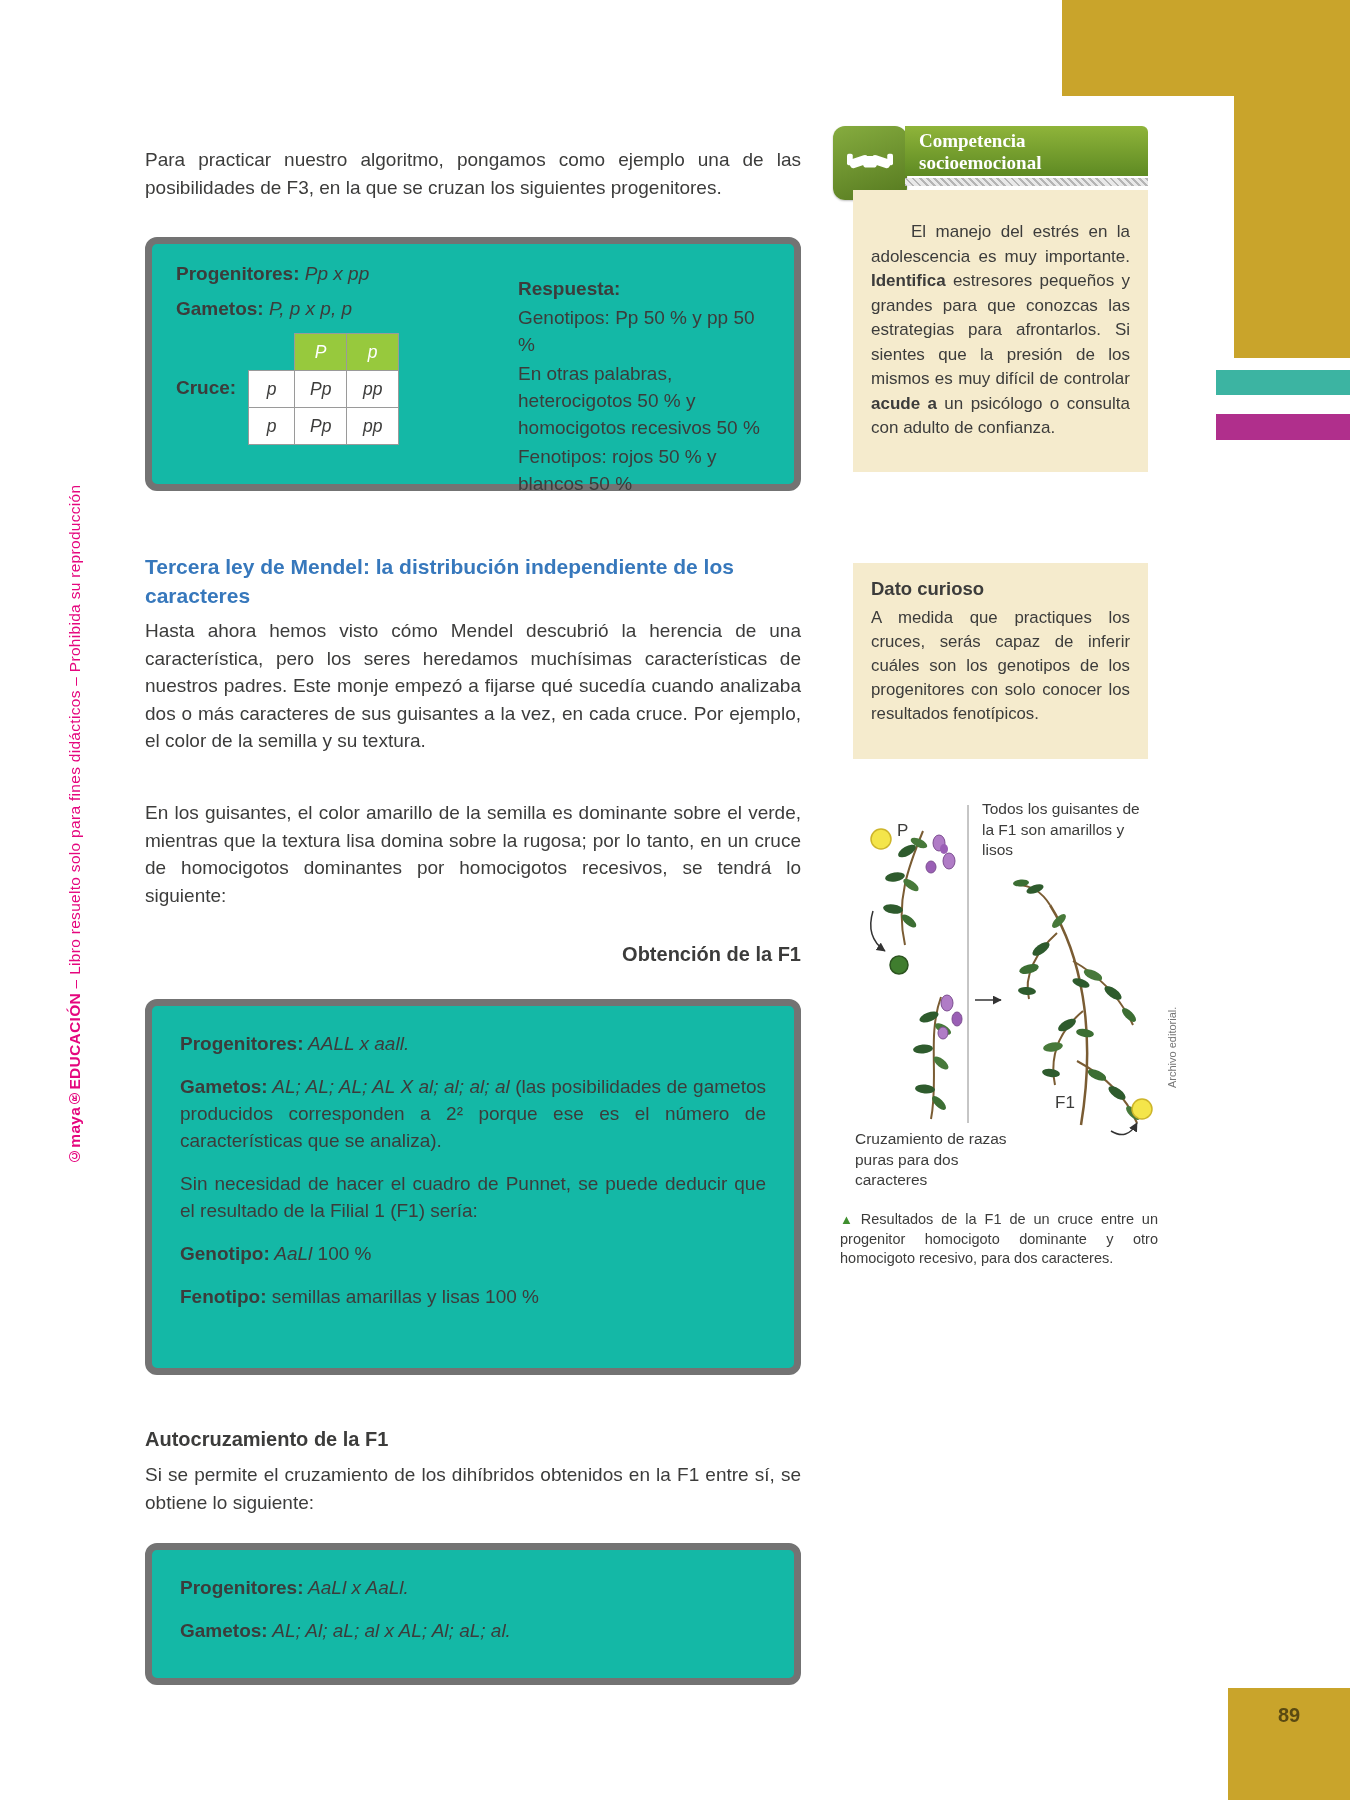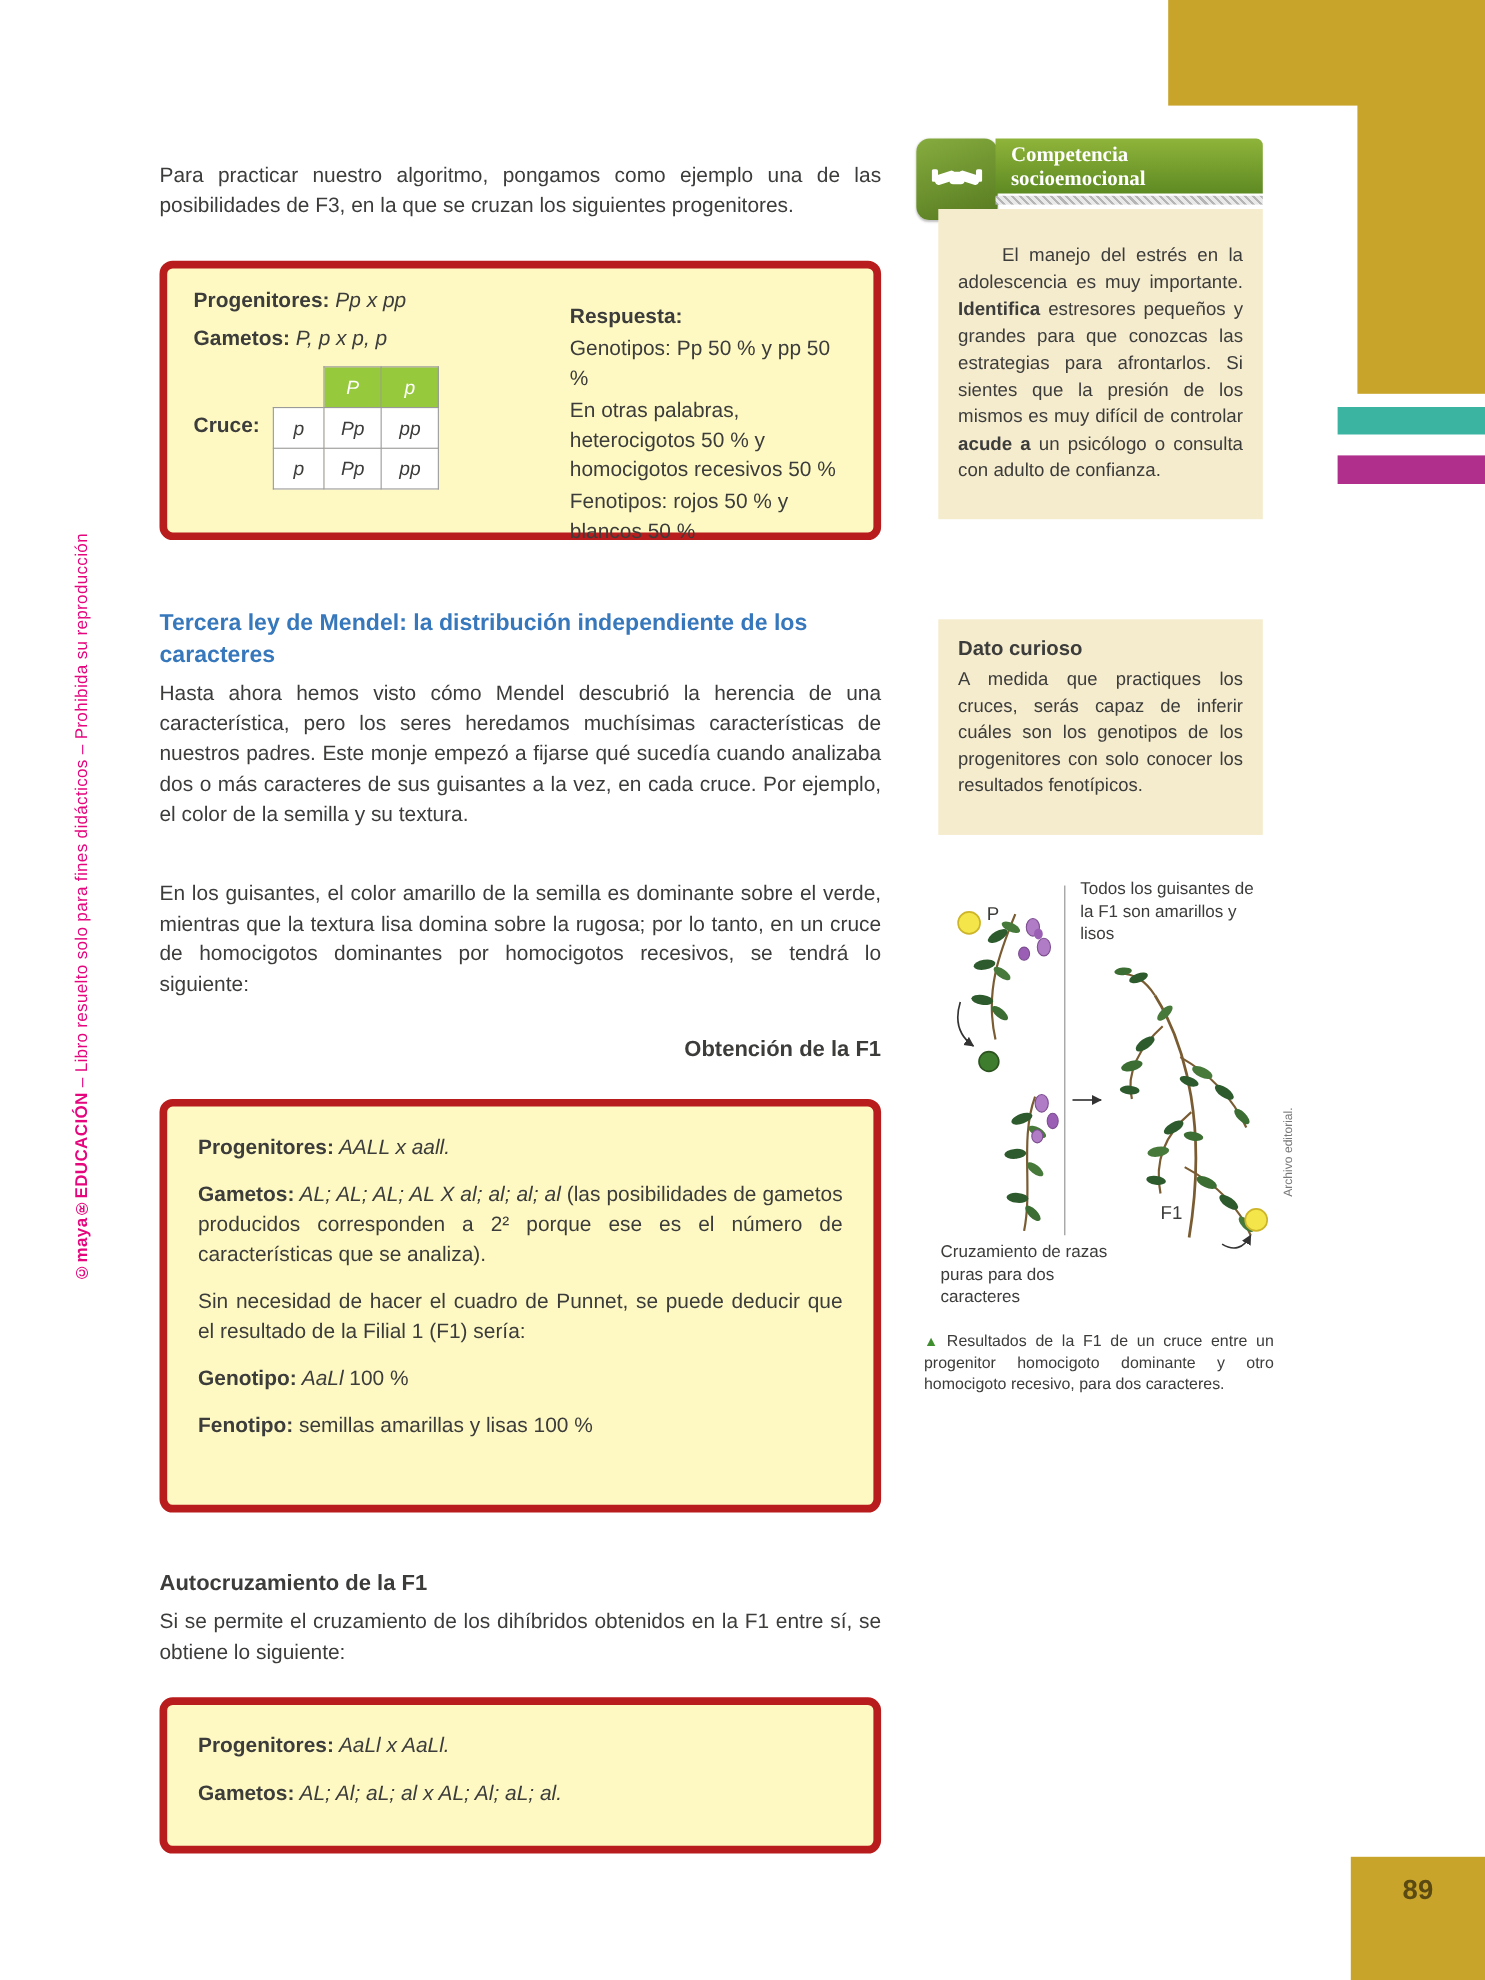--- a/index.html
+++ b/index.html
@@ -9,38 +9,38 @@
     font-family:"Liberation Sans","DejaVu Sans",sans-serif; color:#3C3C3B; overflow:hidden;
   }
   .abs { position:absolute; }
 
   
   .deco-gold-top   { left:1062px; top:0;      width:288px; height:96px;  background:#C9A42B; }
   .deco-gold-side  { left:1234px; top:0;      width:116px; height:358px; background:#C9A42B; }
   .deco-teal       { left:1216px; top:370px;  width:134px; height:25px;  background:#3CB4A2; }
   .deco-magenta    { left:1216px; top:414px;  width:134px; height:26px;  background:#B02F8C; }
   .deco-gold-pagen { left:1228px; top:1688px; width:122px; height:112px; background:#C9A42B; text-align:center; }
-  .pagenum { display:inline-block; margin-top:16px; font-size:25px; font-weight:bold; color:#5A4A12; }
+  .pagenum { display:inline-block; margin-top:16px; font-size:20px; font-weight:bold; color:#5A4A12; }
 
   
   .side-text {
     left:66px; top:420px; height:745px;
     writing-mode:vertical-rl; transform:rotate(180deg);
     font-size:15.5px; color:#E5067E; white-space:nowrap; letter-spacing:.3px;
   }
   .b { font-weight:bold; }
   .it { font-style:italic; }
 
   
   .mc { left:145px; width:656px; position:absolute; }
   .para { font-size:19px; line-height:27.5px; text-align:justify; }
   .blue-h { color:#3778BC; font-weight:bold; font-size:21px; line-height:29px; }
   .sub-h { font-weight:bold; font-size:20px; }
 
-  .cream { background:#fef9c3; border:7px solid #b91c1c; border-radius:12px; }
+  .cream { background:#14b8a6; border:7px solid #737373; border-radius:12px; }
 
   .box1-inner { display:flex; padding:17px 24px; gap:16px; }
   .b1-left { width:326px; }
   .b1-row { font-size:19px; line-height:26px; margin-bottom:9px; }
   .lbl { font-weight:bold; }
   .b1-cruce { display:flex; gap:12px; margin-top:4px;align-items:center; }
   table.punnett { border-collapse:collapse; margin-top:2px; }
   .punnett td {
     width:52px; height:37px; border:1px solid #9a9a9a; text-align:center;
     font-size:17.5px; font-style:italic; background:#ffffff; color:#3C3C3B;

